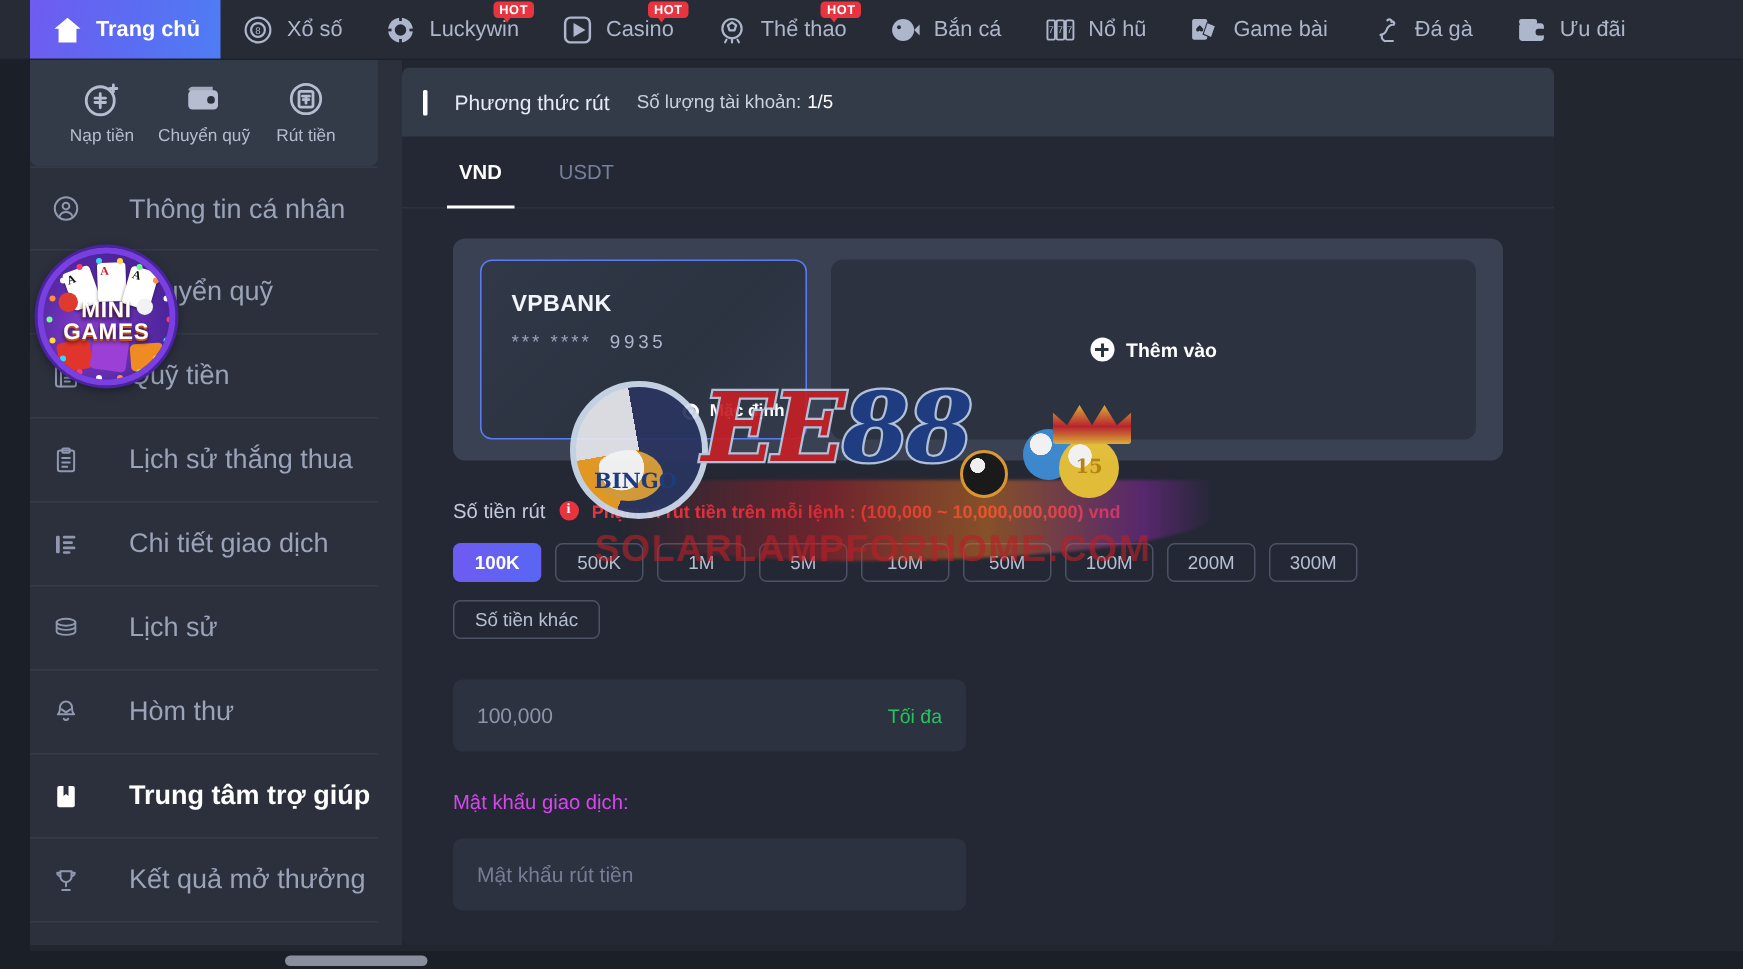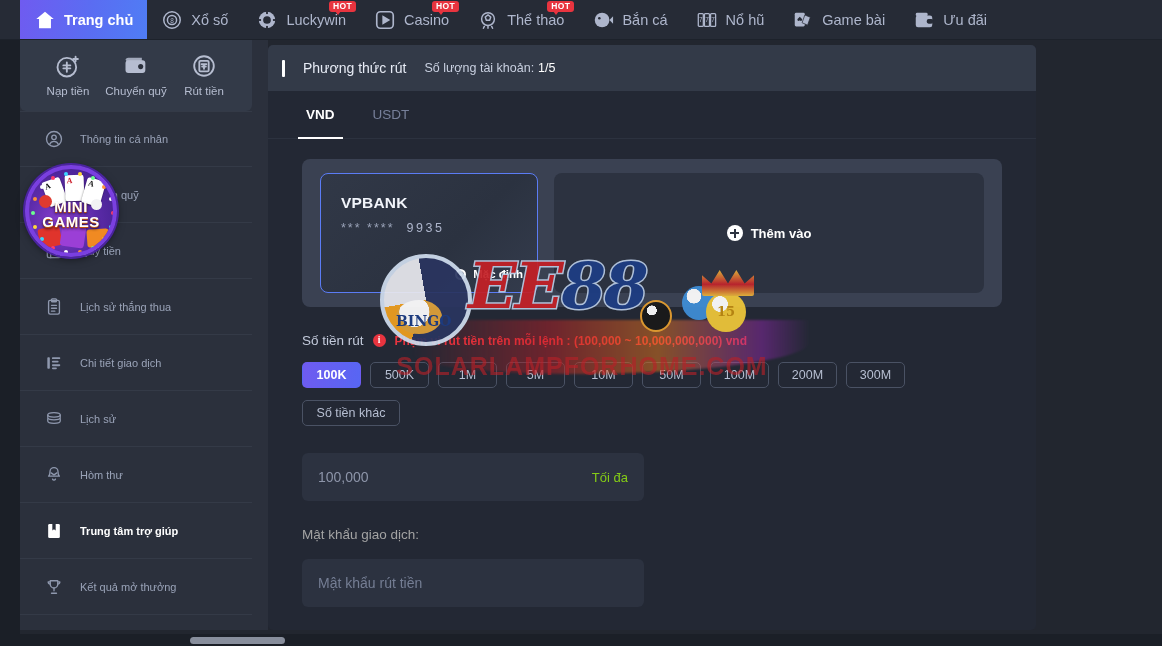--- a/index.html
+++ b/index.html
@@ -55,24 +55,24 @@
     display: flex; justify-content: space-around; align-items: flex-start;
     padding: 12px 14px 14px;
     background: #333a48;
     border-radius: 0 0 6px 6px;
   }
   .qa { display: flex; flex-direction: column; align-items: center; gap: 5px; cursor: pointer; width: 62px; }
   .qa svg { width: 28px; height: 28px; display: block; }
   .qa-label { color: #b6bdd0; font-size: 11.5px; white-space: nowrap; }
 
   .side-item {
-    height: 56px; display: flex; align-items: center; gap: 16px;
-    padding-left: 24px;
+    height: 56px; display: flex; align-items: center; gap: 32px;
+    padding-left: 14px;
     border-bottom: 1px solid #343a47;
-    color: #9aa3b8; font-size: 11px; cursor: pointer;
+    color: #9aa3b8; font-size: 18px; cursor: pointer;
   }
   .side-item:first-of-type { border-top: 1px solid #343a47; }
   .side-item.active { color: #ffffff; font-weight: bold; }
   .side-ico { width: 20px; height: 20px; flex: 0 0 auto; }
   .side-ico svg { width: 20px; height: 20px; display: block; }
 
   
   #minigames {
     position: absolute; left: 25px; top: 165px;
     width: 92px; height: 92px; border-radius: 50%;
@@ -208,23 +208,23 @@
   }
   .chip.other { min-width: 98px; margin-top: 3px; }
 
   #amount-input {
     margin: 27px 0 0 34px; width: 342px; height: 48px;
     background: #2c3240; border-radius: 6px;
     display: flex; align-items: center; justify-content: space-between;
     padding: 0 16px; cursor: text;
   }
   #amount-input .val { color: #8d95a9; font-size: 14px; }
-  #amount-input .maxbtn { color: #84cc16; font-size: 13px; cursor: pointer; }
-
-  #pw-label { margin: 26px 0 0 34px; color: #a3a3a3; font-size: 13.5px; }
+  #amount-input .maxbtn { color: #22c55e; font-size: 13px; cursor: pointer; }
+
+  #pw-label { margin: 26px 0 0 34px; color: #d946ef; font-size: 13.5px; }
   #pw-input {
     margin: 17px 0 0 34px; width: 342px; height: 48px;
     background: #2c3240; border-radius: 6px;
     display: flex; align-items: center; padding: 0 16px; cursor: text;
   }
   #pw-input .ph { color: #757e94; font-size: 14px; }
 
   
   #watermark {
     position: absolute; left: 340px; top: 248px;
@@ -364,20 +364,30 @@
     </div>
     <div class="nav-item">
       <span class="nav-ico">
         <svg viewBox="0 0 24 24" fill="none">
           <rect x="3" y="4" width="11" height="15" rx="1.6" fill="#aeb6cc"></rect>
           <path d="M8.5 8.5c1.6 1.4 2.6 2.3 2.6 3.3 0 .8-.6 1.3-1.3 1.3-.5 0-1-.3-1.3-.8-.3.5-.8.8-1.3.8-.7 0-1.3-.5-1.3-1.3 0-1 1-1.9 2.6-3.3z" fill="#262b36"></path>
           <path d="M14 6.5l6 2.6-3 8.5-6-2.6z" fill="#aeb6cc" stroke="#262b36" stroke-width=".8"></path>
         </svg>
       </span>
       <span>Game bài</span>
+    </div>
+    <div class="nav-item">
+      <span class="nav-ico">
+        <svg viewBox="0 0 24 24" fill="none" stroke="#aeb6cc" stroke-width="1.6" stroke-linecap="round" stroke-linejoin="round">
+          <path d="M13 5c1.4-1.3 3.2-.6 3 1.1 1.6-.5 2.6.9 1.6 2.1"></path>
+          <path d="M16.5 8.2c-1.8.4-3.4 1.8-4 3.6-.7 2.1-2.3 3.4-4.5 3.7"></path>
+          <path d="M9 15.5c-.4 2 .4 3.7 2 4.5M12 20h5"></path>
+        </svg>
+      </span>
+      <span>Đá gà</span>
     </div>
     <div class="nav-item">
       <span class="nav-ico">
         <svg viewBox="0 0 24 24" fill="#aeb6cc">
           <rect x="3" y="7" width="18" height="13" rx="2.5"></rect>
           <rect x="3" y="4" width="13" height="4" rx="1.6"></rect>
           <rect x="15" y="11" width="7" height="5" rx="2" fill="#262b36"></rect>
         </svg>
       </span>
       <span>Ưu đãi</span>

